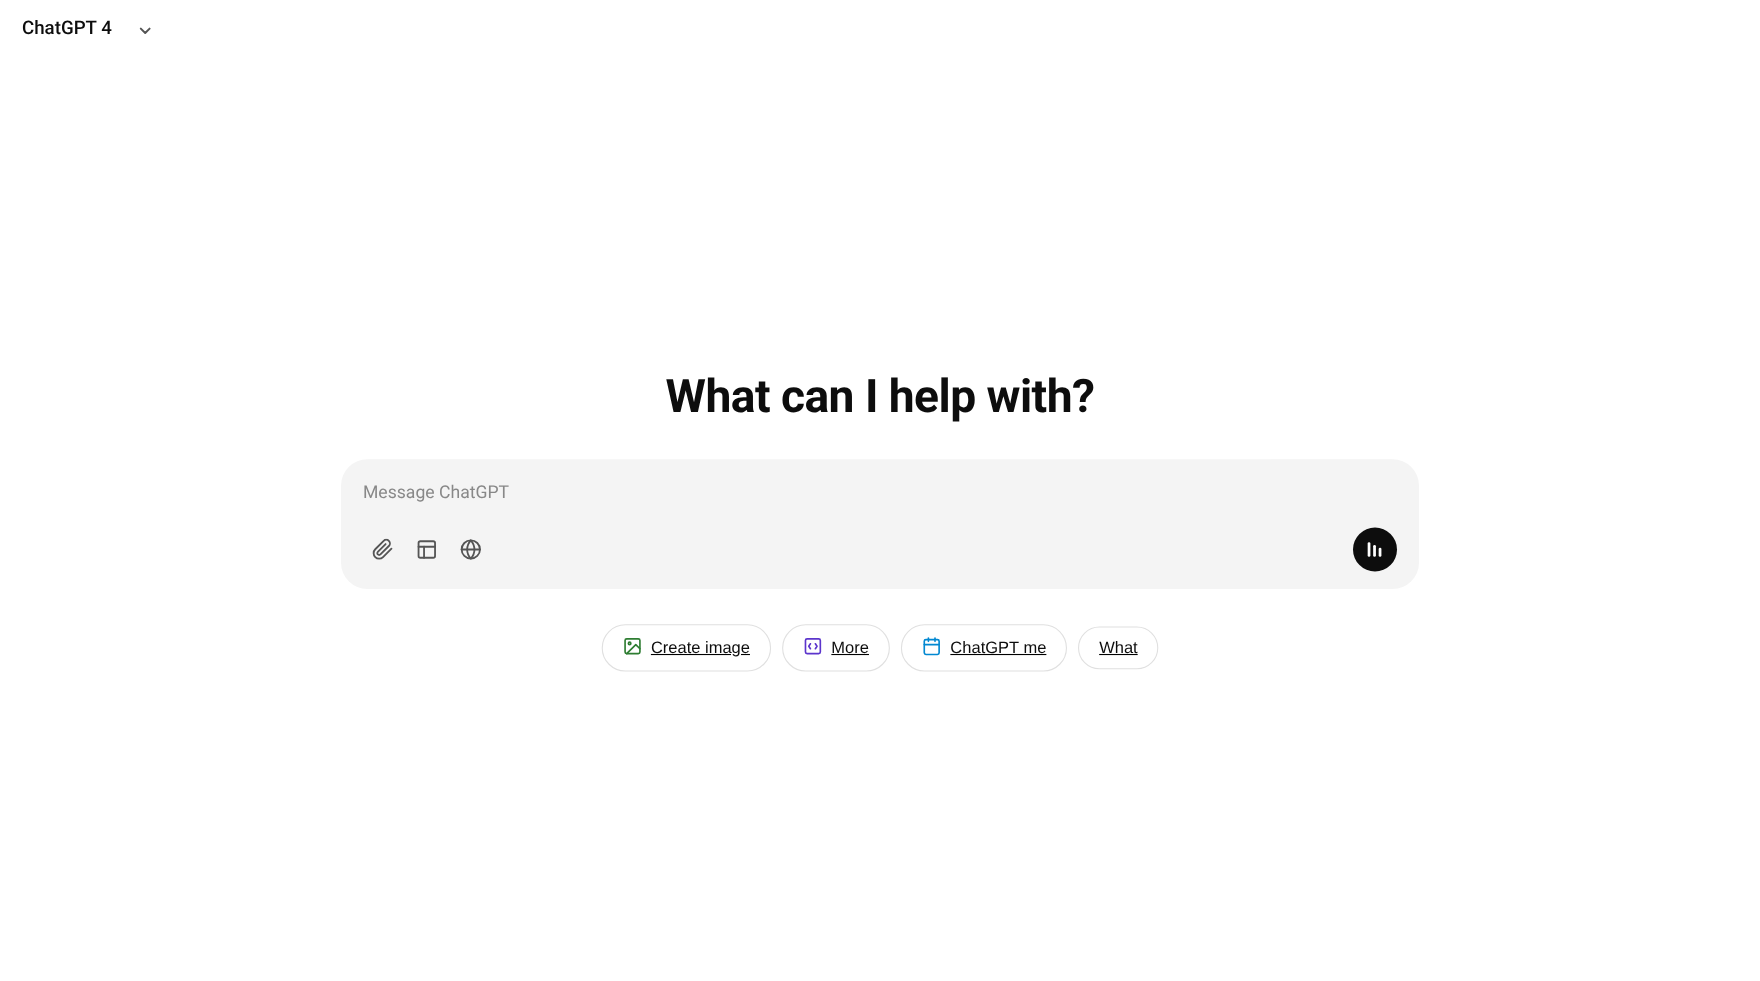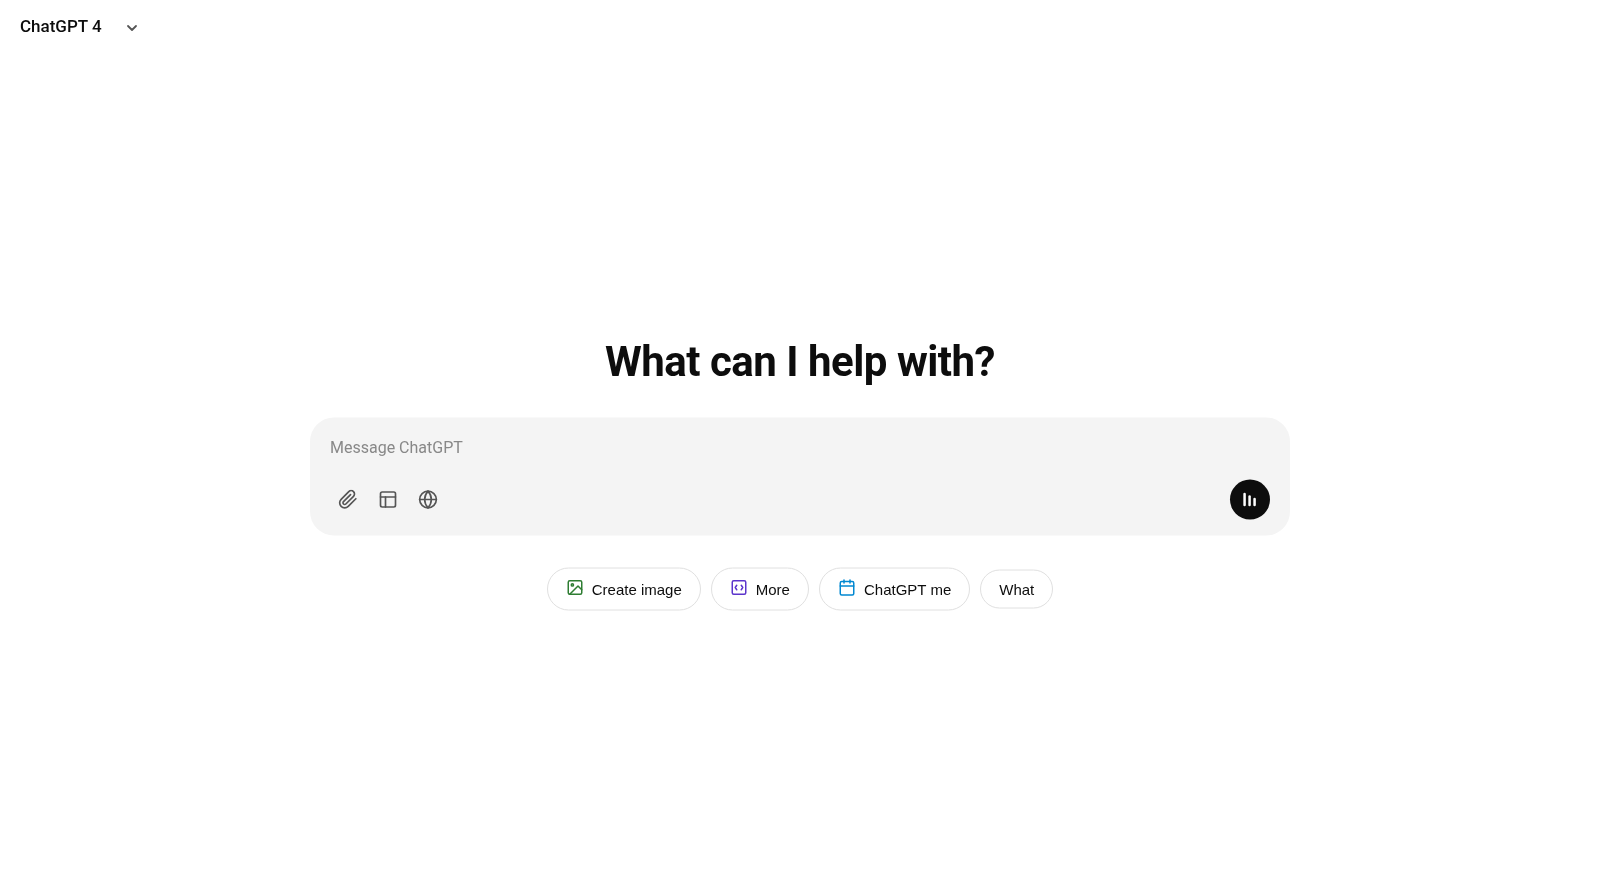--- a/index.html
+++ b/index.html
@@ -132,20 +132,21 @@
       font-size: 18px;
     }
 
     
     .action-buttons {
       display: flex;
       align-items: center;
       gap: 10px;
       flex-wrap: wrap;
       justify-content: center;
+      text-decoration: underline;
     }
 
     .action-btn {
       display: flex;
       align-items: center;
       gap: 8px;
       padding: 10px 18px;
       border-radius: 999px;
       border: 1.5px solid #e0e0e0;
       background: #ffffff;

